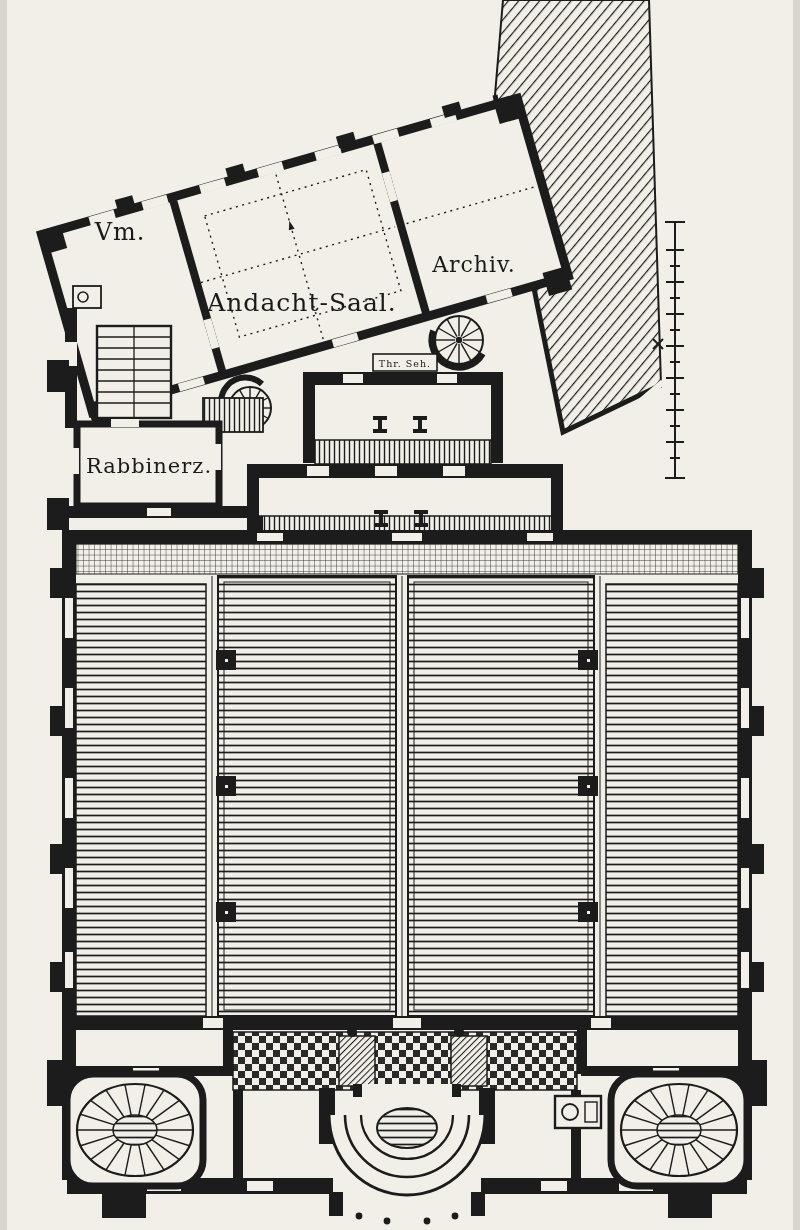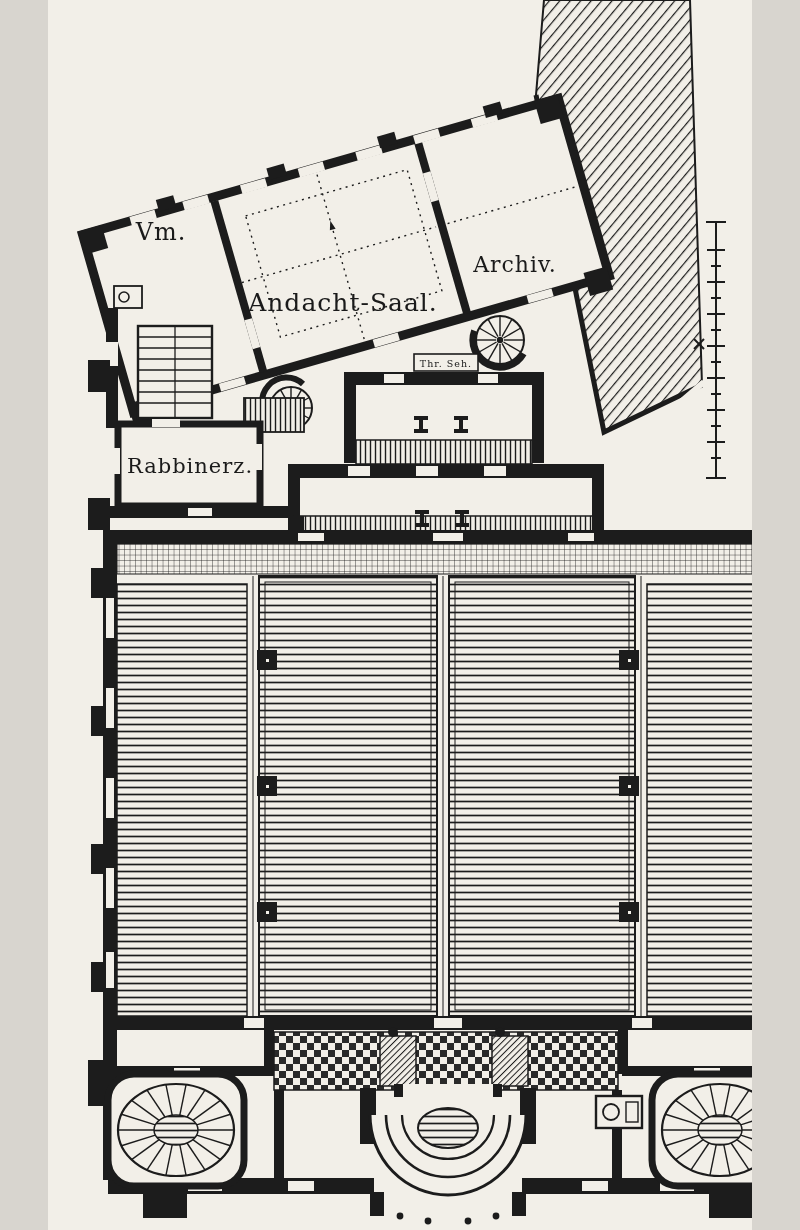--- a/index.html
+++ b/index.html
@@ -1,17 +1,17 @@
 <!DOCTYPE html>
 <html><head>
 <meta charset="utf-8">
 <style>
   html,body{margin:0;padding:0;background:#d8d5cf;}
   .page{
-    width:704px;height:1230px;position:relative;margin:0 auto;
+    width:786px;height:1230px;position:relative;margin:0 auto;
     background:#f2efe8;overflow:hidden;
     font-family:"DejaVu Serif", serif;
   }
   svg{position:absolute;inset:0;display:block;}
   .plan-label{fill:#1a1a1a;letter-spacing:1px;}
 </style>
 </head>
 <body>
 
 <div class="page">

